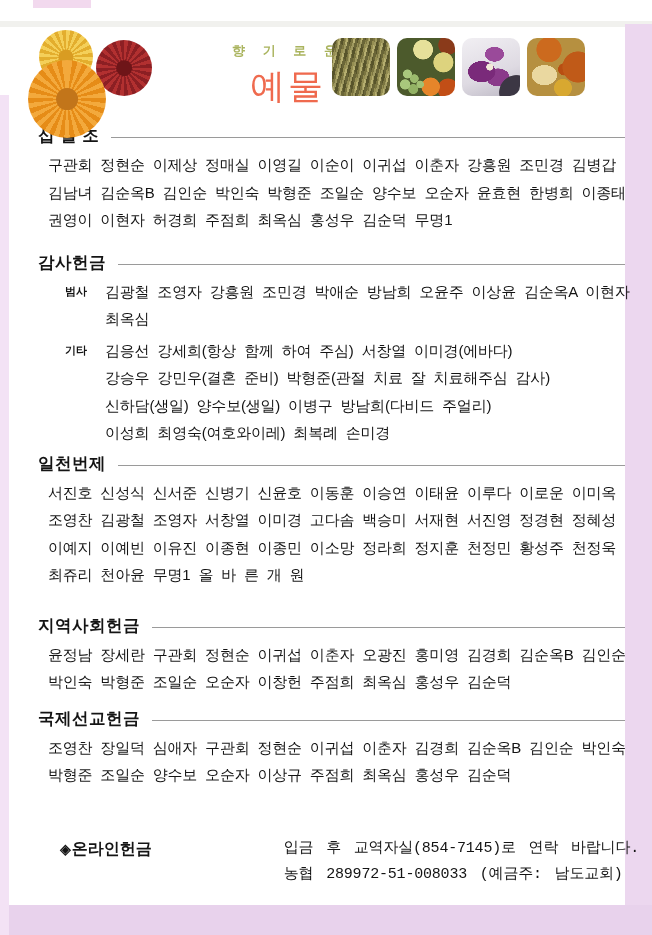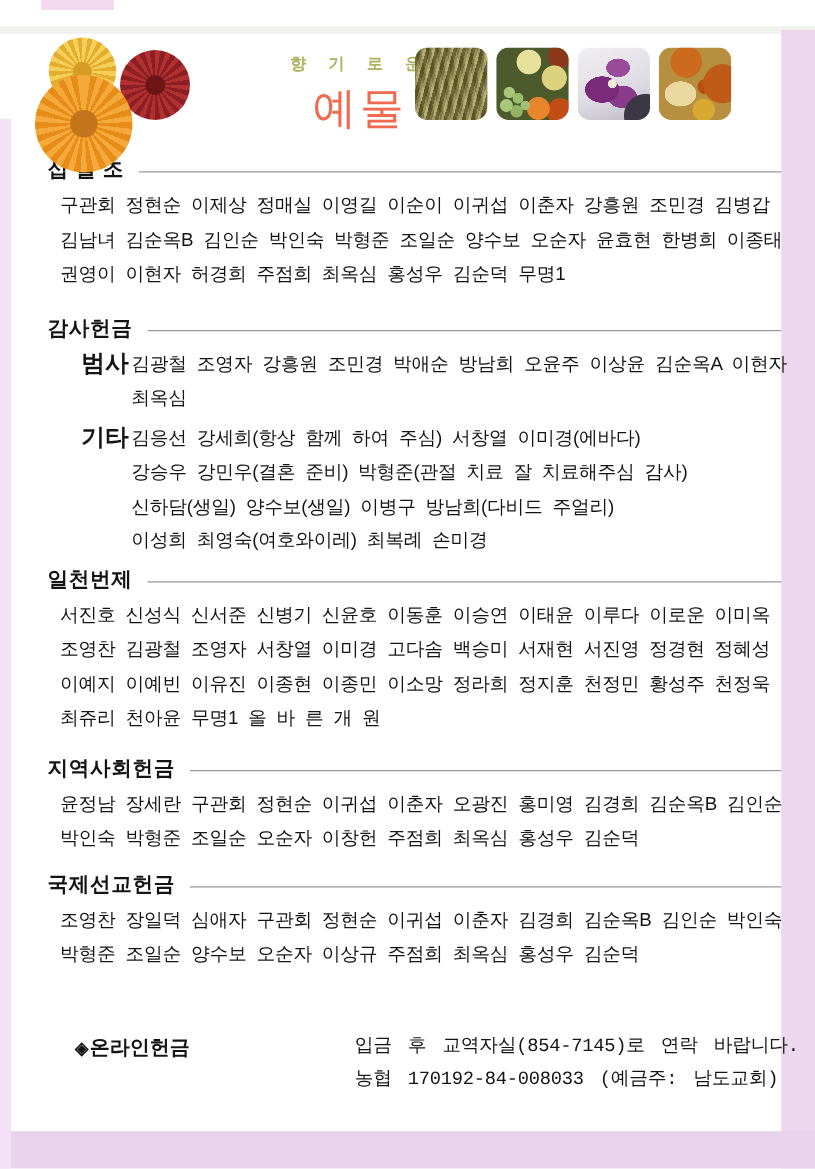--- a/index.html
+++ b/index.html
@@ -84,24 +84,24 @@
 
   .names { margin-top:4px; }
   .names p, .sub-lines p, .online-lines p {
     margin:0; font-size:15px; line-height:27.5px; font-weight:500;
     letter-spacing:-0.2px; word-spacing:4px; white-space:nowrap;
   }
   .names p { padding-left:18px; }
 
   .sec-thanks { margin-bottom:6px; }
   .subsec { display:flex; align-items:flex-start; margin-top:4px; }
-  .sub-label { flex:0 0 40px; margin-left:35px; font-weight:bold; font-size:19px; line-height:27.5px; }
+  .sub-label { flex:0 0 40px; margin-left:35px; font-weight:bold; font-size:11px; line-height:27.5px; }
   .sub-lines { flex:1; }
 
-  .sec-thousand { margin-bottom:15px; }
+  .sec-thousand { margin-bottom:26px; }
   .sec-community { margin-bottom:12px; }
   .sec-mission { margin-bottom:47px; }
 
   
   .online-row { display:flex; align-items:flex-start;gap:44px; }
   .online-label { margin-left:30px; font-size:16px; font-weight:bold; line-height:26px; white-space:nowrap; }
   .diamond { font-size:14px; margin-right:1px; }
   .online-lines { margin-left:88px;font-family:Liberation Mono, monospace; }
   .online-lines p { line-height:26px; }
   .notice { margin:1px 0 0 0; text-align:center; font-size:15.5px; font-weight:bold;
@@ -205,19 +205,19 @@
         <p>조영찬 장일덕 심애자 구관회 정현순 이귀섭 이춘자 김경희 김순옥B 김인순 박인숙</p>
         <p>박형준 조일순 양수보 오순자 이상규 주점희 최옥심 홍성우 김순덕</p>
       </div>
     </section>
 
     <div class="online">
       <div class="online-row">
         <span class="online-label"><span class="diamond">◈</span><span>온라인헌금</span></span>
         <div class="online-lines">
           <p>입금 후 교역자실(854-7145)로 연락 바랍니다.</p>
-          <p>농협 170192-84-008033 (예금주: 남도교회)</p>
+          <p>농협 289972-51-008033 (예금주: 남도교회)</p>
         </div>
       </div>
     </div>
 
   </div>
 </div>
 
 </body></html>

